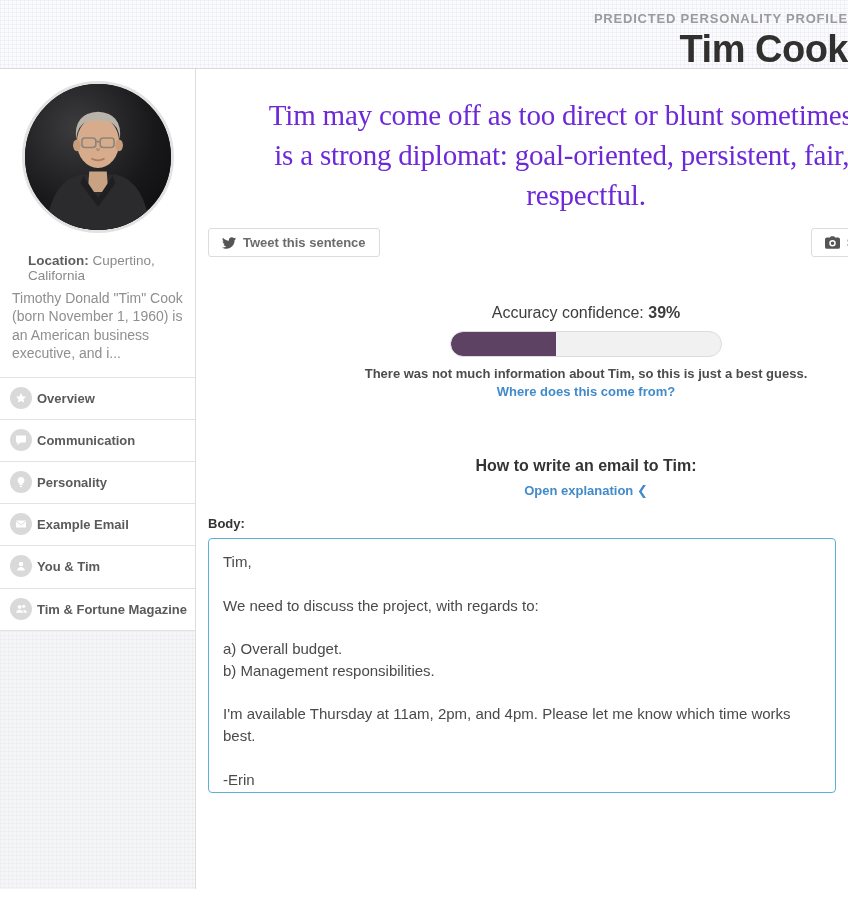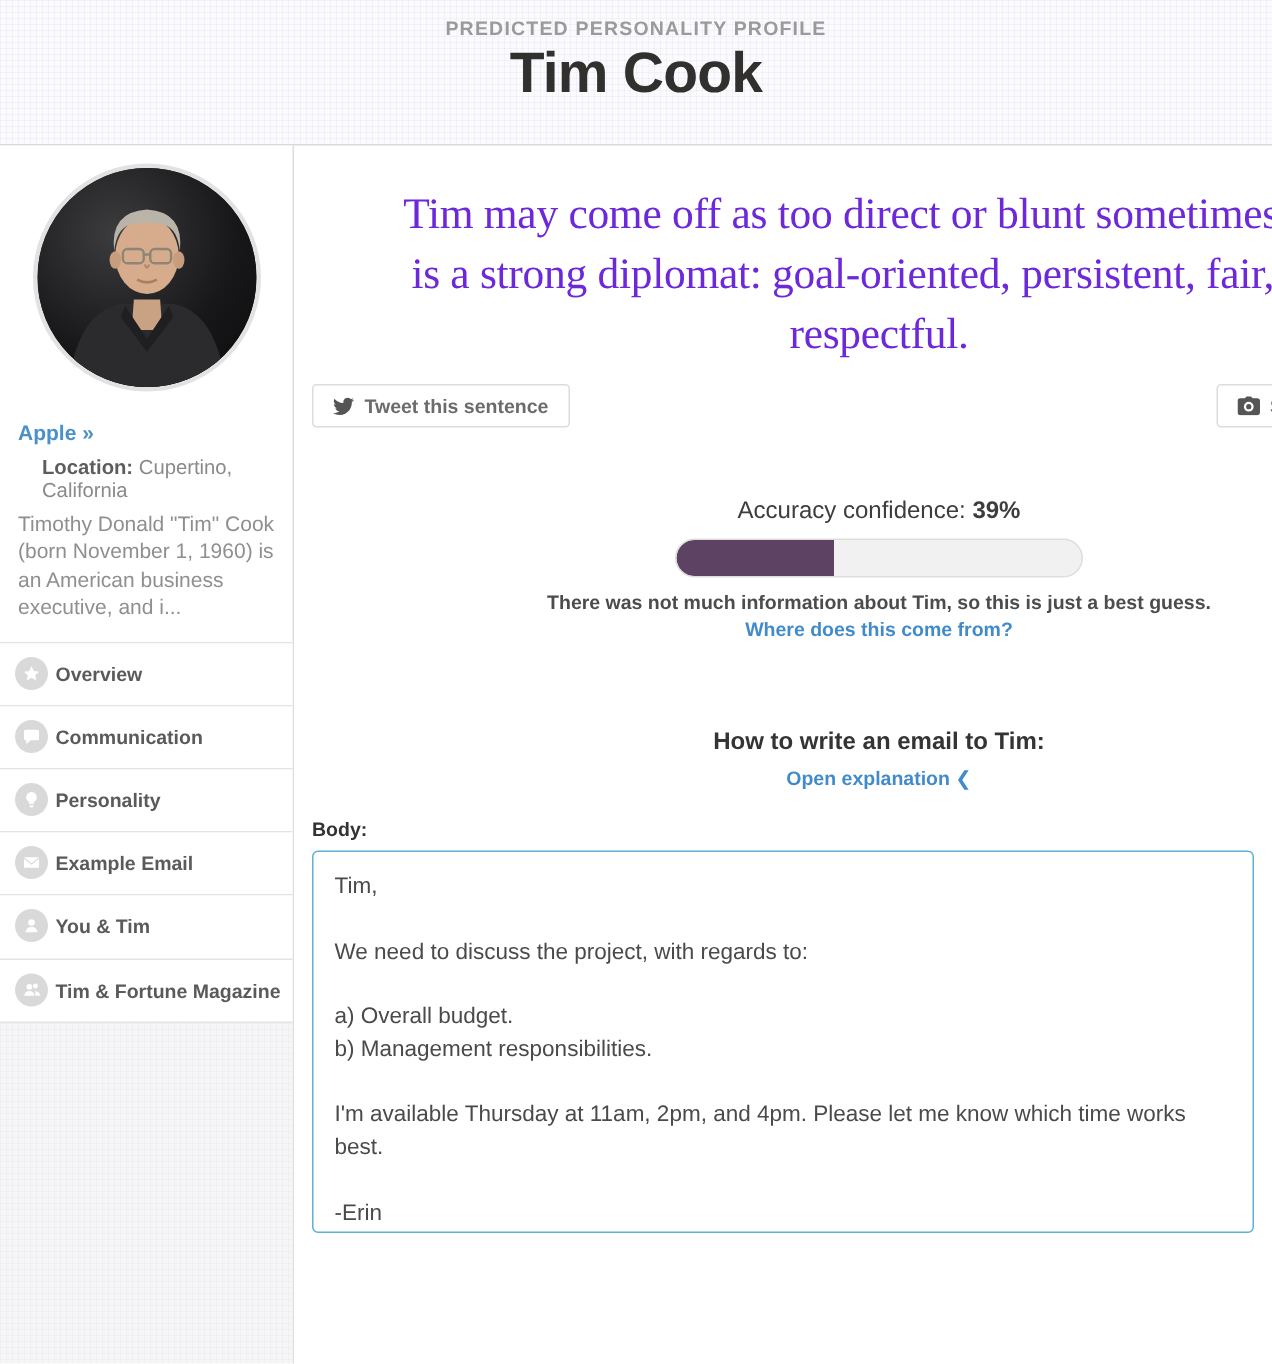--- a/index.html
+++ b/index.html
@@ -1,21 +1,21 @@
 <!DOCTYPE html>
 <html><head>
 <meta charset="utf-8">
 <style>
   * { margin:0; padding:0; box-sizing:border-box; }
   html,body { width:848px; height:909px; overflow:hidden; background:#fff;
     font-family:"Liberation Sans","DejaVu Sans",sans-serif; color:#3b3b3b; }
 
   
   .page-header {
-    height:97px; text-align:center; padding-top:11px;
+    height:69px; text-align:right; padding-top:11px;
     background-color:#fbfbfd;
     background-image:
       linear-gradient(rgba(120,140,180,0.07) 1px, transparent 1px),
       linear-gradient(90deg, rgba(120,140,180,0.07) 1px, transparent 1px);
     background-size:4px 4px;
     border-bottom:1px solid #d9d9d9;
   }
   .eyebrow { font-size:13px; font-weight:600; letter-spacing:.8px; color:#9a9a9a; }
   .page-title { font-size:38px; font-weight:700; color:#32302f; margin-top:2px; letter-spacing:-.5px; }
 
@@ -126,21 +126,20 @@
 
           <rect x="39" y="37" width="9.5" height="6.5" rx="2" fill="none" stroke="#8e8577" stroke-width="1.1"></rect>
           <rect x="51.5" y="37" width="9.5" height="6.5" rx="2" fill="none" stroke="#8e8577" stroke-width="1.1"></rect>
           <line x1="48.5" y1="39.5" x2="51.5" y2="39.5" stroke="#8e8577" stroke-width="1.1"></line>
 
           <path d="M49 44 Q50 47 51 44" fill="none" stroke="#b08a6c" stroke-width="1"></path>
           <path d="M45.5 51 Q50 53.5 54.5 51" fill="none" stroke="#a97f62" stroke-width="1.2"></path>
         </svg>
       </span>
     </div>
-    <a class="company-link">Apple »</a>
     <div class="location-line">
       <b>Location:</b>
       <span>Cupertino, California</span>
     </div>
     <div class="bio">Timothy Donald "Tim" Cook (born November 1, 1960) is an American business executive, and i...</div>
 
     <div class="nav">
       <div class="nav-item">
         <span class="nav-icon">
           <svg width="12" height="12" viewBox="0 0 24 24">

